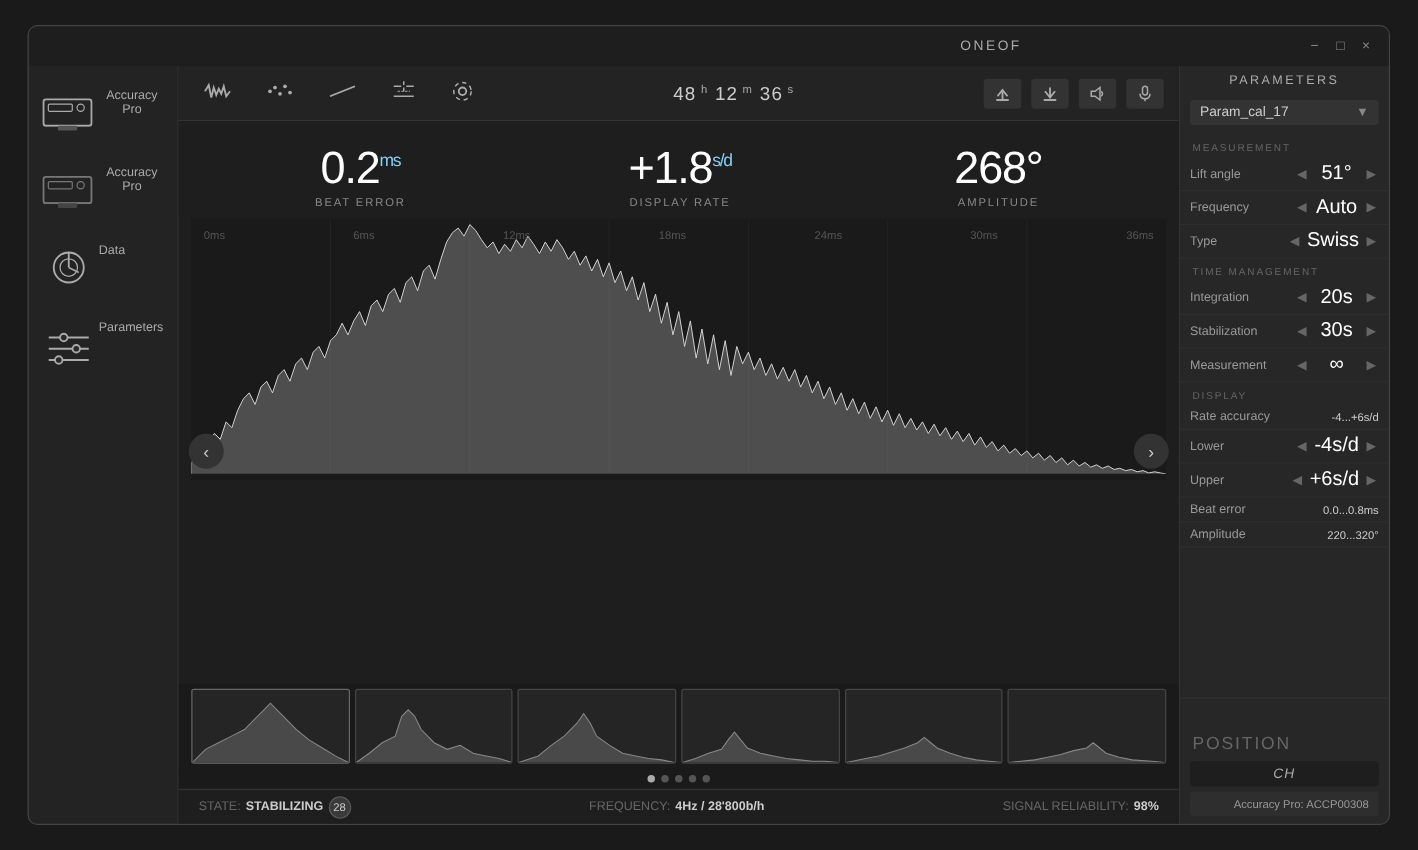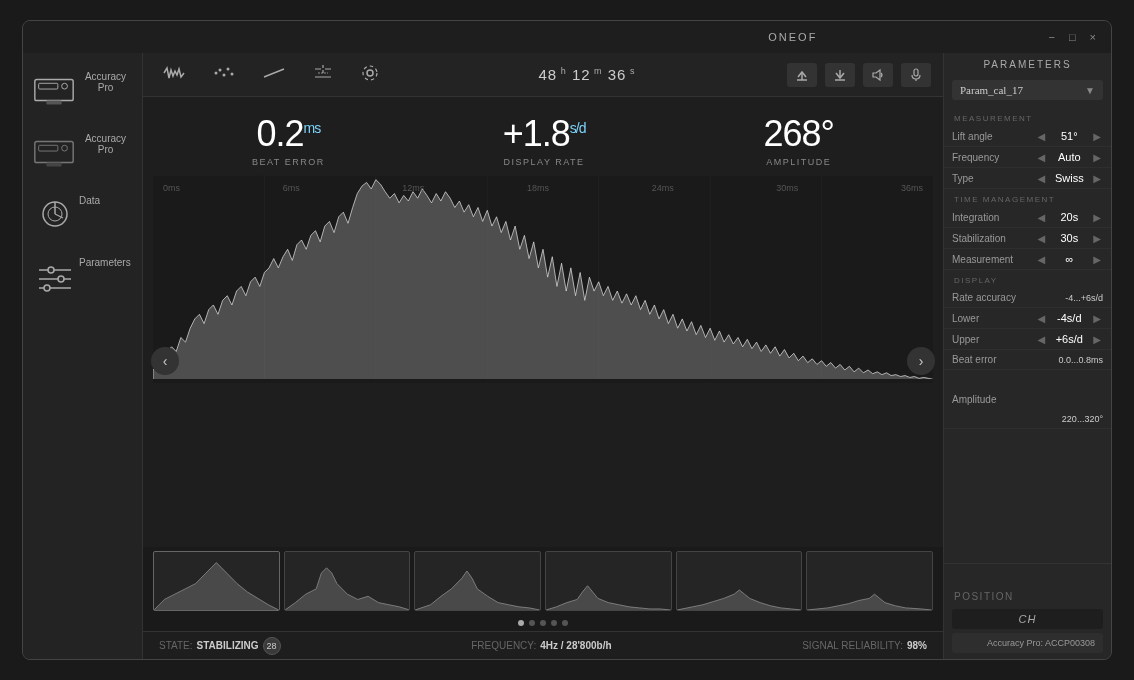--- a/index.html
+++ b/index.html
@@ -314,31 +314,31 @@
       gap: 4px;
     }
     .param-arrow {
       color: #666;
       font-size: 10px;
       cursor: pointer;
       padding: 0 2px;
     }
     .param-val {
       color: #fff;
-      font-size: 11px;
+      font-size: 16px;
       min-width: 36px;
       text-align: center;
     }
     .position-section {
       margin-top: auto;
       border-top: 1px solid #333;
     }
     .position-label {
       color: #666;
-      font-size: 10px;
+      font-size: 14px;
       letter-spacing: 1.5px;
       padding: 6px 10px 3px;
       margin-top: 21px;
     }
     .ch-display {
       background: #1e1e1e;
       margin: 4px 8px;
       padding: 4px 8px;
       border-radius: 3px;
       color: #aaa;
@@ -606,21 +606,21 @@
         <div class="status-item" style="margin-left:auto;">
           <span class="status-key">SIGNAL RELIABILITY:</span>
           <span class="status-val">98%</span>
         </div>
       </div>
     </div>
 
     <div class="right-panel">
       <div class="right-panel-title">PARAMETERS</div>
 
-      <div style="padding:0 8px 4px;font-family:Liberation Serif, serif;">
+      <div style="padding:0 8px 4px;">
         <div class="param-dropdown">
           <span class="param-dropdown-label">Param_cal_17</span>
           <span class="param-dropdown-arrow">▼</span>
         </div>
       </div>
 
       <div class="section-label">MEASUREMENT</div>
       <div class="param-row">
         <span class="param-name">Lift angle</span>
         <div class="param-ctrl">
@@ -692,21 +692,21 @@
           <span class="param-val">+6s/d</span>
           <span class="param-arrow">▶</span>
         </div>
       </div>
       <div class="param-row">
         <span class="param-name">Beat error</span>
         <span class="param-val" style="font-size:9px;color:#ccc;">0.0...0.8ms</span>
       </div>
       <div class="param-row">
         <span class="param-name">Amplitude</span>
-        <span class="param-val" style="font-size:9px;color:#ccc;margin-top:40px;">220...320°</span>
+        <span class="param-val" style="font-size:9px;color:#ccc;">220...320°</span>
       </div>
 
       <div class="position-section">
         <div class="position-label">POSITION</div>
         <div class="ch-display">CH</div>
         <div class="device-info">Accuracy Pro: ACCP00308</div>
       </div>
     </div>
   </div>
 </div>

